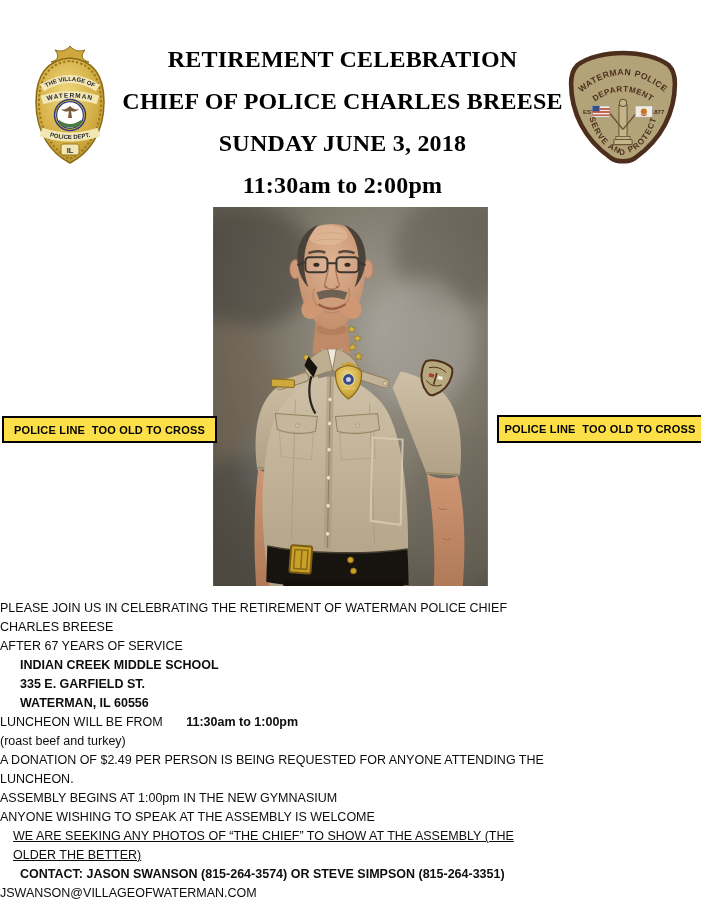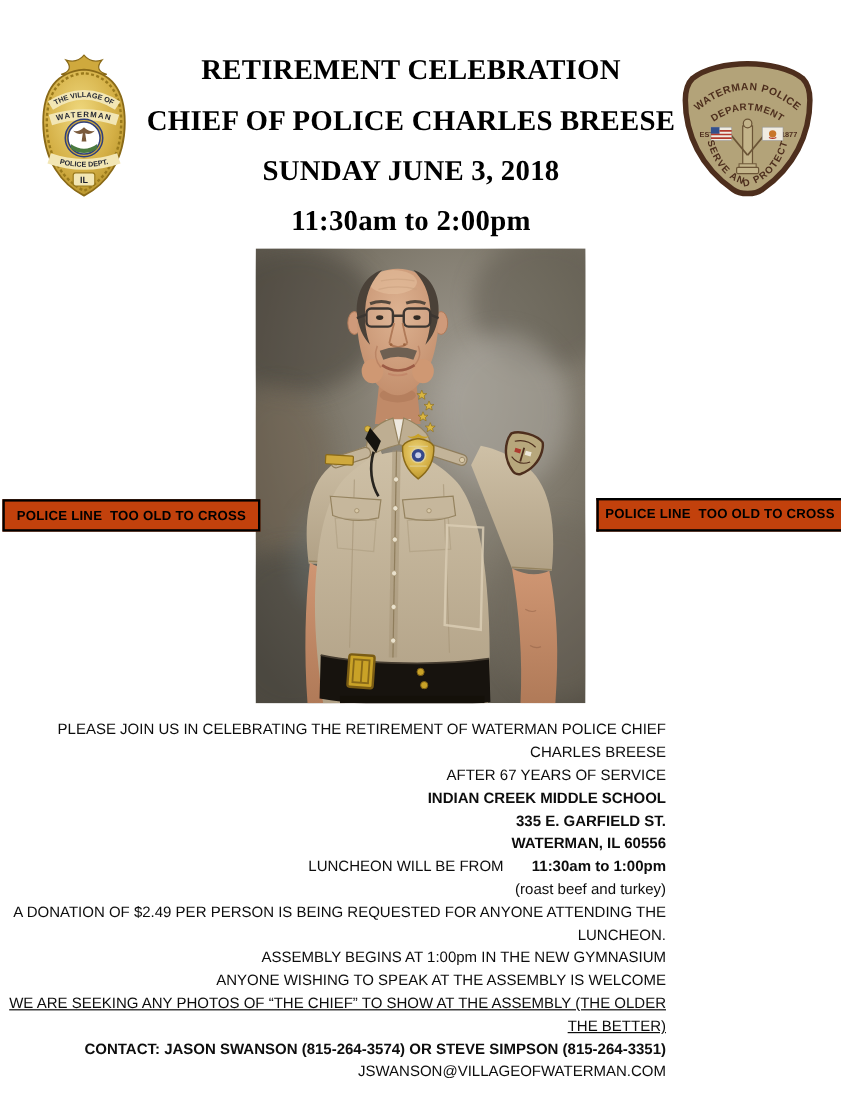--- a/index.html
+++ b/index.html
@@ -10,32 +10,32 @@
   }
   .title-block {
     position:absolute; left:105px; top:38px; width:475px;
     text-align:center; font-weight:bold; font-size:24px; line-height:42px;
     color:#000000; letter-spacing:0.2px;font-family:Liberation Serif, serif;
   }
   .badge-left  { position:absolute; left:28px;  top:44px; width:84px;  height:122px; }
   .patch-right { position:absolute; left:568px; top:50px; width:110px; height:116px; }
   .photo { position:absolute; left:213px; top:207px; width:275px; height:379px; }
   .tape {
-    position:absolute; background:#c2410c; border:2px solid #000000;
+    position:absolute; background:#fde047; border:2px solid #000000;
     display:flex; align-items:center; justify-content:center;
     font-weight:bold; font-size:11px; letter-spacing:0.2px; white-space:pre; color:#000;
   }
   .tape-left  { left:2px;   top:416px; width:215px; height:27px; }
   .tape-right { left:497px; top:415px; width:204px; height:28px; border-right:none; }
   .details {
     position:absolute; left:0; top:599px; width:555px;
-    text-align:right; font-size:12.5px; line-height:19px; color:#0d0d0d;
+    text-align:left; font-size:12.5px; line-height:19px; color:#0d0d0d;
   }
   .details .b { font-weight:bold;margin-left:20px; }
-  .details .u { text-decoration:underline; }
+  .details .u { text-decoration:underline;padding-left:13px; }
   svg text, svg textPath { font-family:"Liberation Sans", sans-serif; }
 </style>
 </head>
 <body>
 
 <div class="page">
 
   <div class="title-block">
     <div>RETIREMENT CELEBRATION</div>
     <div>CHIEF OF POLICE CHARLES BREESE</div>

